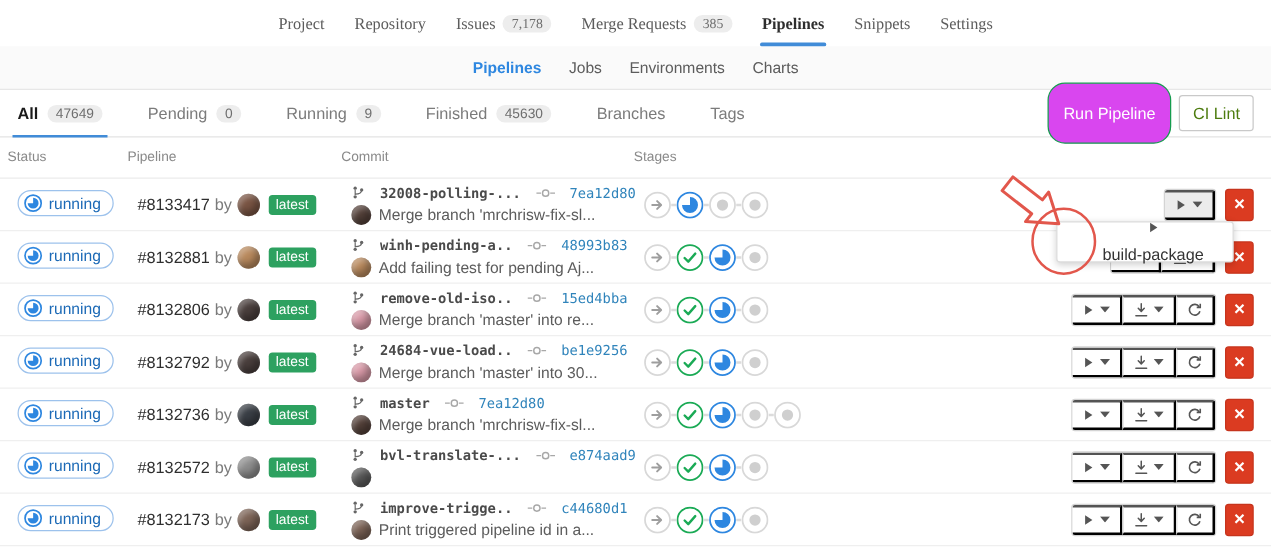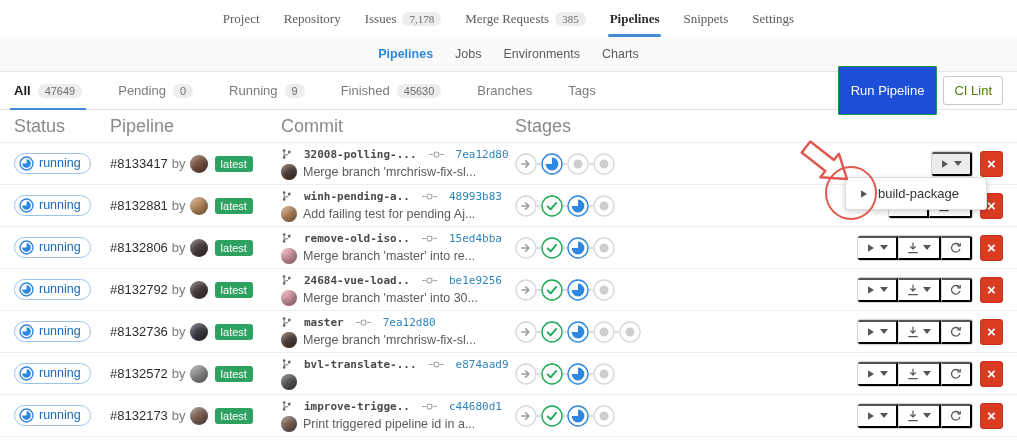--- a/index.html
+++ b/index.html
@@ -21,28 +21,28 @@
   .subnav .nav-item { font-size: 12.5px; padding: 0 11px; }
   .subnav .nav-item.active { color: #2e87e0; font-weight: 700; }
 
   
   .tabsbar { height: 38px; border-bottom: 1px solid #e3e3e3; display: flex; align-items: center; padding: 0 14px; }
   .tab { display: inline-flex; align-items: center; gap: 7px; font-size: 13px; color: #7b7b7b;
          margin-right: 36px; height: 100%; position: relative; cursor: pointer; }
   .tab.active { color: #1b1b1b; font-weight: 700; }
   .tab.active::after { content: ""; position: absolute; left: -4px; right: -4px; bottom: -1px; height: 2px; background: #418cd8; }
   .spacer { flex: 1; }
-  .btn-green { background: #1d4ed8; color: #fff; border: 1px solid #159c4e; border-radius: 1px;
+  .btn-green { background: #d946ef; color: #fff; border: 1px solid #159c4e; border-radius: 14px;
                font-size: 13px; padding: 16px 12px; margin-right: 6px; cursor: pointer; font-family: inherit; }
   .btn-white { background: #fff; border: 1px solid #c9c9c9; border-radius: 3px; font-size: 13px;
                color: #4d7c0f; padding: 6px 10px; cursor: pointer; font-family: inherit; }
 
   
-  .thead { display: flex; height: 33px; align-items: center; padding-left: 14px;
-           border-bottom: 1px solid #ececec; color: #8a8a8a; font-size: 18px; }
+  .thead { display: flex; height: 33px; align-items: center; padding-left: 6px;
+           border-bottom: 1px solid #ececec; color: #8a8a8a; font-size: 11px; }
   .c-status { width: 96px; }
   .c-pipeline { width: 171px; }
   .c-commit { width: 234px; }
   .c-stages { width: 280px; }
   .c-actions { flex: 1; display: flex; justify-content: flex-end; padding-right: 14px; }
   .row { display: flex; align-items: center; height: 42px; border-bottom: 1px solid #efefef; padding-left: 14px; }
 
   .status-badge { display: inline-flex; align-items: center; gap: 5px; border: 1px solid #9dc2ec;
                   color: #1b69b6; font-size: 12.5px; border-radius: 11px; padding: 2px 9px 2px 4px;
                   background: #fff; cursor: pointer; }
@@ -78,21 +78,21 @@
   .btn-seg.pressed { background: #ececec; }
   .btn-cancel { width: 23px; height: 26px; background: #db3b21; border: 1px solid #c6341d; border-radius: 3px;
                 color: #fff; display: flex; align-items: center; justify-content: center;
                 font-size: 15px; font-weight: 700; cursor: pointer; line-height: 1; }
 
   
   .dropdown { position: absolute; left: 845px; top: 177px; width: 142px; height: 33px; background: #fff;
               border: 1px solid #dcdcdc; border-radius: 3px; box-shadow: 0 2px 6px rgba(0,0,0,.18);
               z-index: 20; display: flex; align-items: center; }
   .dropdown-item { display: flex; align-items: center; gap: 9px; padding-left: 13px; font-size: 13px;
-                   color: #333; width: 100%; cursor: pointer; }
+                   color: #333; width: 100%; cursor: pointer; flex-direction: column; }
 
   .annotation { position: absolute; left: 0; top: 0; z-index: 30; pointer-events: none; }
 </style>
 </head>
 <body>
 
 <div class="app">
 
   <nav class="topnav">
       <a class="nav-item">

